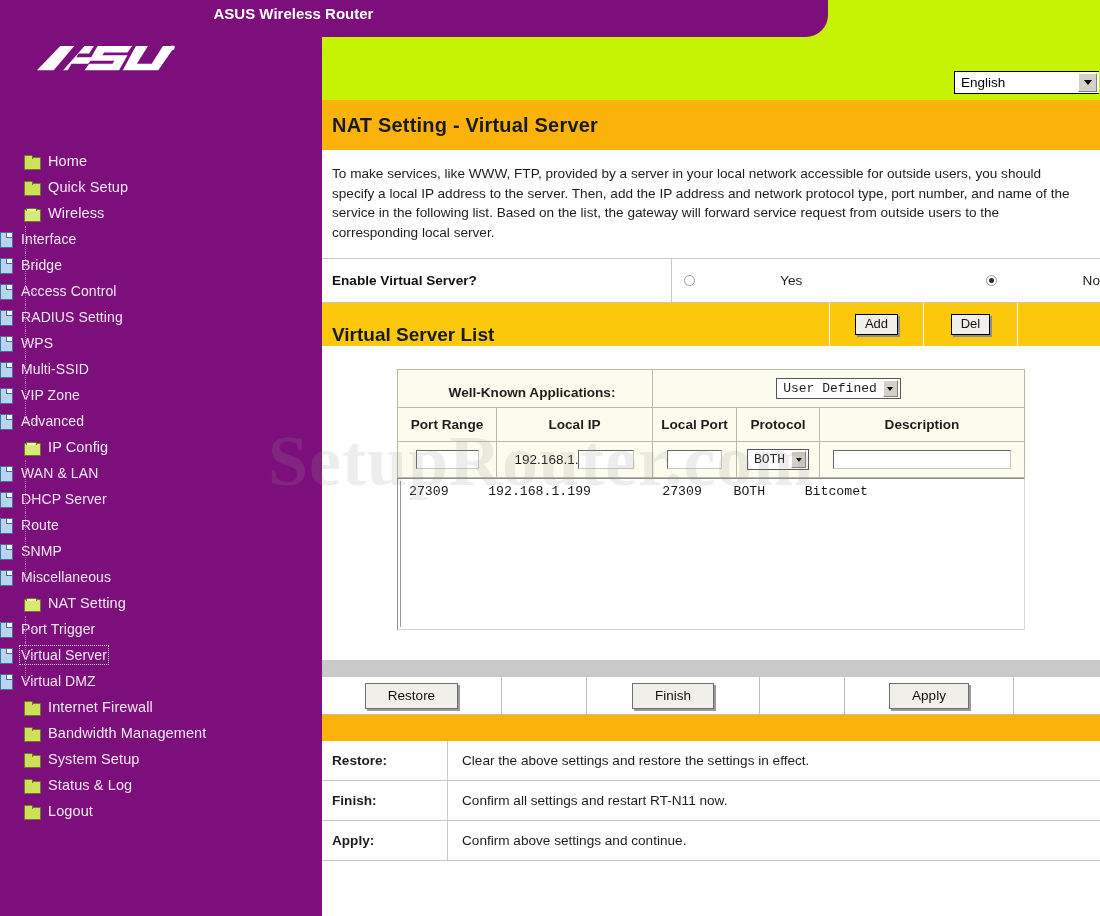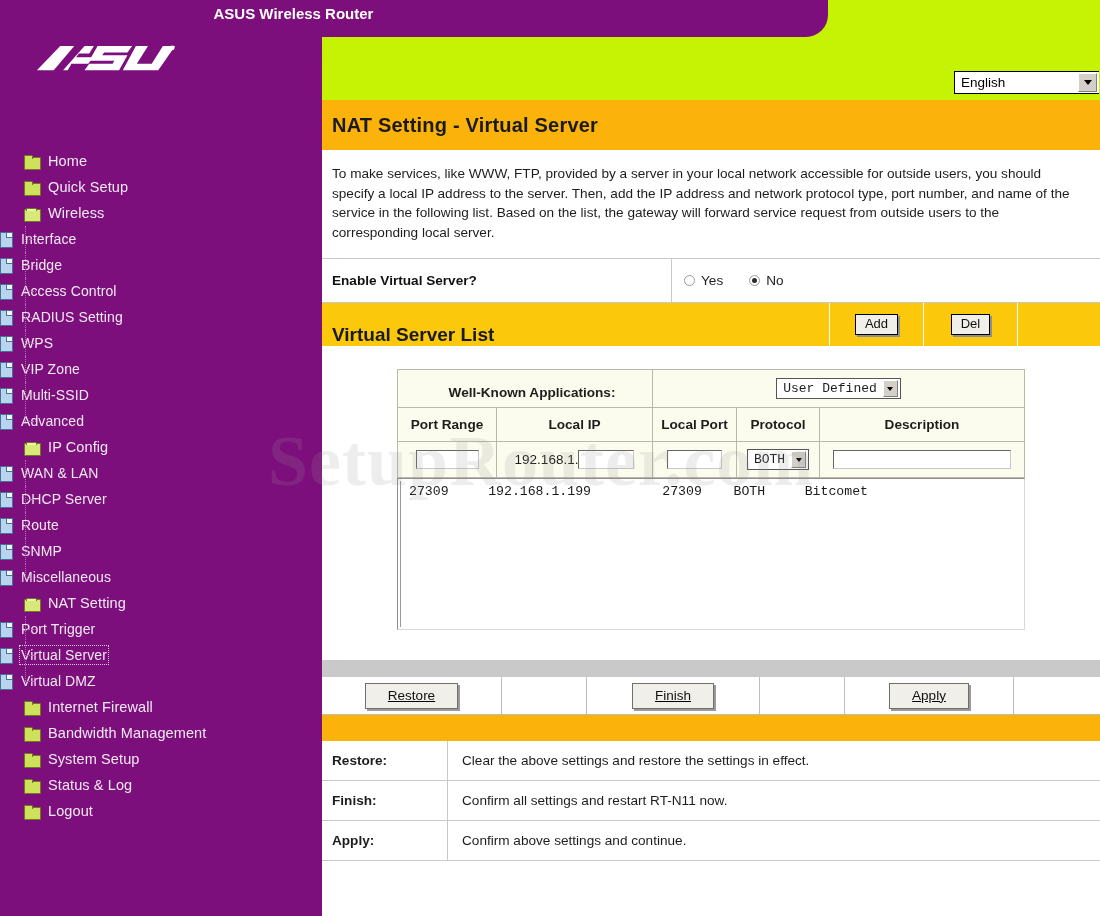--- a/index.html
+++ b/index.html
@@ -170,21 +170,21 @@
   }
   #enable-label {
     width: 350px; display: flex; align-items: center;
     padding-left: 10px; box-sizing: border-box;
     font-size: 13.6px; font-weight: bold; color: #111;
     border-right: 1px solid #c9c9c9;
   }
   #enable-options {
     flex: 1; display: flex; align-items: center;
     padding-left: 12px; gap: 6px;
-    font-size: 13.6px; color: #1d1d1d;
+    font-size: 13.6px; color: #1d1d1d; justify-content: space-between;
   }
   .radio {
     width: 11px; height: 11px; border-radius: 50%;
     border: 1px solid #9b9b9b; background: #ffffff;
     display: inline-block; position: relative;
     box-sizing: border-box;
   }
   .radio.on::after {
     content: ""; position: absolute; left: 2px; top: 2px;
     width: 5px; height: 5px; border-radius: 50%; background: #2b2b2b;
@@ -296,21 +296,20 @@
     padding: 3px 0 0 8px;
     white-space: pre;
   }
 
   
   #gray-band { height: 17px; background: #c9c9c9; margin-top: 30px; }
   #btn-row {
     display: flex; height: 37px; align-items: stretch;
     border-bottom: 1px solid #bdbdbd;
     background: #ffffff;
-    text-decoration: underline;
   }
   .btn-cell {
     display: flex; align-items: center; justify-content: center;
     border-right: 1px solid #bdbdbd;
     box-sizing: border-box;
   }
   .btn-cell.c1 { width: 180px; }
   .btn-cell.c2 { width: 85px; }
   .btn-cell.c3 { width: 173px; }
   .btn-cell.c4 { width: 85px; }
@@ -410,27 +409,27 @@
         <div class="nav-row lvl1">
           <div class="tree-v"></div>
           <div class="tree-h"></div>
           <span class="ico-page"></span>
           <span class="nav-label">WPS</span>
         </div>
         <div class="nav-row lvl1">
           <div class="tree-v"></div>
           <div class="tree-h"></div>
           <span class="ico-page"></span>
+          <span class="nav-label">Multi-SSID</span>
+        </div>
+        <div class="nav-row lvl1">
+          <div class="tree-v"></div>
+          <div class="tree-h"></div>
+          <span class="ico-page"></span>
           <span class="nav-label">VIP Zone</span>
-        </div>
-        <div class="nav-row lvl1">
-          <div class="tree-v"></div>
-          <div class="tree-h"></div>
-          <span class="ico-page"></span>
-          <span class="nav-label">Multi-SSID</span>
         </div>
         <div class="nav-row lvl1 last">
           <div class="tree-v"></div>
           <div class="tree-h"></div>
           <span class="ico-page"></span>
           <span class="nav-label">Advanced</span>
         </div>
         <div class="nav-row lvl0">
           <span class="ico-folder open"></span>
           <span class="nav-label">IP Config</span>

